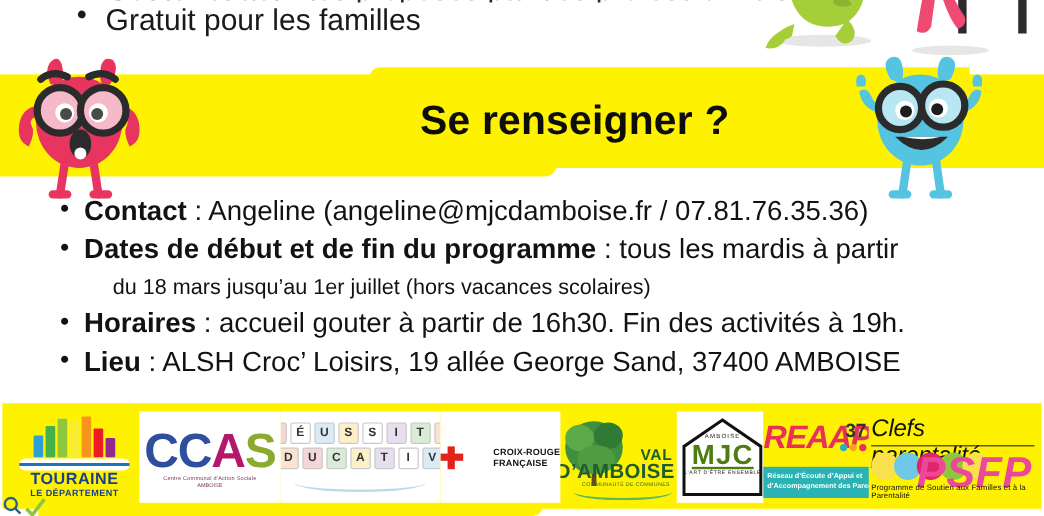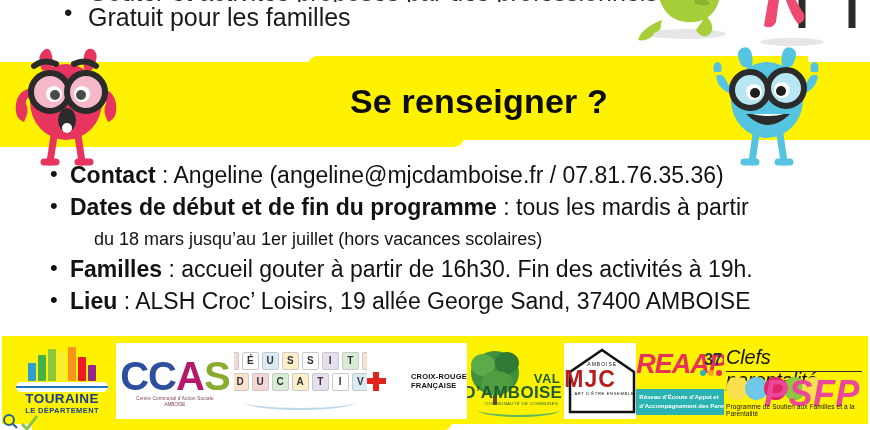--- a/index.html
+++ b/index.html
@@ -242,21 +242,21 @@
   .val-txt1 { position: absolute; right: 4px; top: 26px; font-size: 13px; font-weight: bold; color: #1f5c2e; letter-spacing: 0.5px; }
   .val-txt2 { position: absolute; right: 2px; top: 38px; font-size: 17px; font-weight: bold; color: #1f5c2e; letter-spacing: 0.3px; }
   .val-txt3 { position: absolute; right: 6px; top: 56px; font-size: 4.4px; color: #2d6b3b; letter-spacing: 0.3px; }
   .val-arc { position: absolute; right: 4px; top: 58px; width: 82px; height: 12px; border-bottom: 2px solid #5fb760; border-radius: 50%; }
 
   
   .lg-mjc { width: 92px; }
   .mjc-inner { position: relative; width: 76px; height: 72px; }
   .mjc-house { position: absolute; left: 4px; top: 3px; width: 68px; height: 66px; }
   .mjc-top { font-size: 5px; color: #111; letter-spacing: 1px; text-align: center; }
-  .mjc-big { font-size: 23px; font-weight: bold; color: #b91c1c; line-height: 24px; letter-spacing: 1px; }
+  .mjc-big { font-size: 23px; font-weight: bold; color: #4d7c0f; text-align: center; line-height: 24px; letter-spacing: 1px; text-decoration: underline; }
   .mjc-bot { font-size: 4.2px; color: #111; letter-spacing: 0.6px; text-align: center; }
 
   
   .lg-reaap { width: 112px; background: transparent; }
   .reaap-inner { position: relative; width: 108px; height: 76px; }
   .reaap-word { position: absolute; left: 0; top: 6px; font-size: 27px; font-weight: bold; color: #e8305a; font-style: italic; letter-spacing: -1px; }
   .reaap-37 { position: absolute; right: 2px; top: 8px; font-size: 16px; font-weight: bold; color: #333; }
   .reaap-dots { position: absolute; right: 2px; top: 27px; display: flex; gap: 2px; }
   .reaap-dots i { width: 6px; height: 6px; border-radius: 50%; display: block; }
   .reaap-tag { position: absolute; left: 0; bottom: 4px; width: 108px; background: #2bb3b3; color: #fff; font-size: 6px; font-weight: bold; line-height: 9px; padding: 4px 3px; box-sizing: border-box; }
@@ -383,21 +383,21 @@
     <div class="bullet">
       <span class="dot">•</span><b>Contact</b><span> : </span><span>Angeline (angeline@mjcdamboise.fr / 07.81.76.35.36)</span>
     </div>
 
     <div class="bullet">
       <span class="dot">•</span><b>Dates de début et de fin du programme</b><span> : </span><span>tous les mardis à partir</span>
     </div>
     <div class="cont">du 18 mars jusqu’au 1er juillet (hors vacances scolaires)</div>
 
     <div class="bullet">
-      <span class="dot">•</span><b>Familles</b><span> : </span><span>accueil  gouter à partir de 16h30. Fin des activités à 19h.</span>
+      <span class="dot">•</span><b>Horaires</b><span> : </span><span>accueil  gouter à partir de 16h30. Fin des activités à 19h.</span>
     </div>
 
     <div class="bullet">
       <span class="dot">•</span><b>Lieu</b><span> : </span><span>ALSH Croc’ Loisirs, 19 allée George Sand, 37400 AMBOISE</span>
     </div>
 
   </div>
 
   <div class="logo-bar"></div>
 

